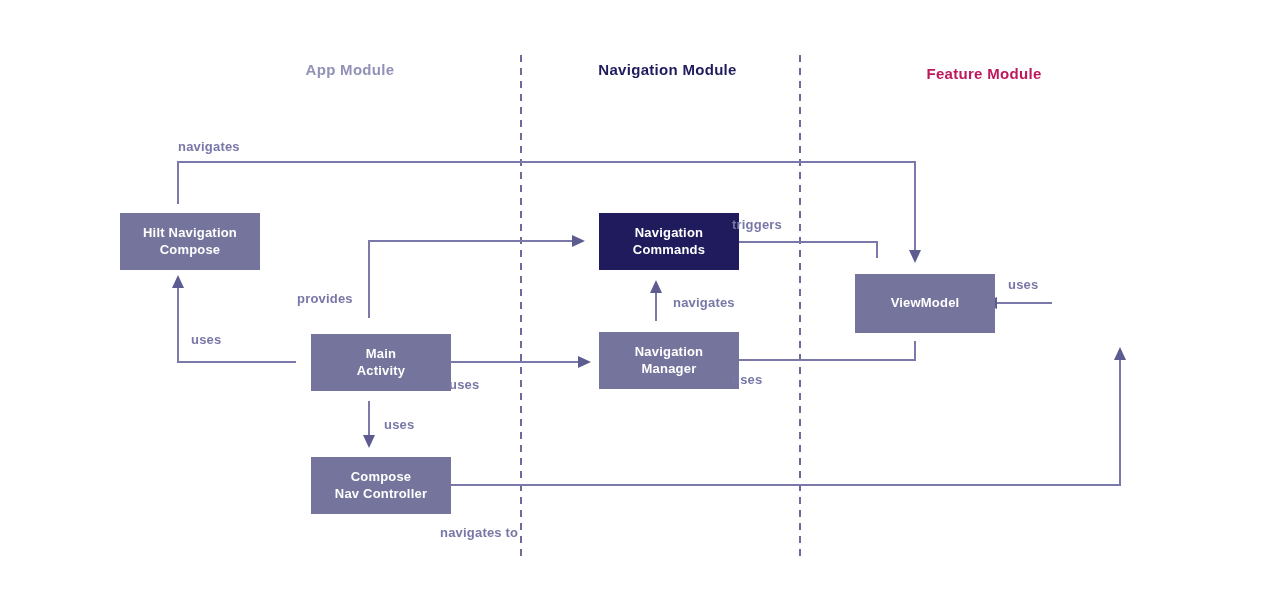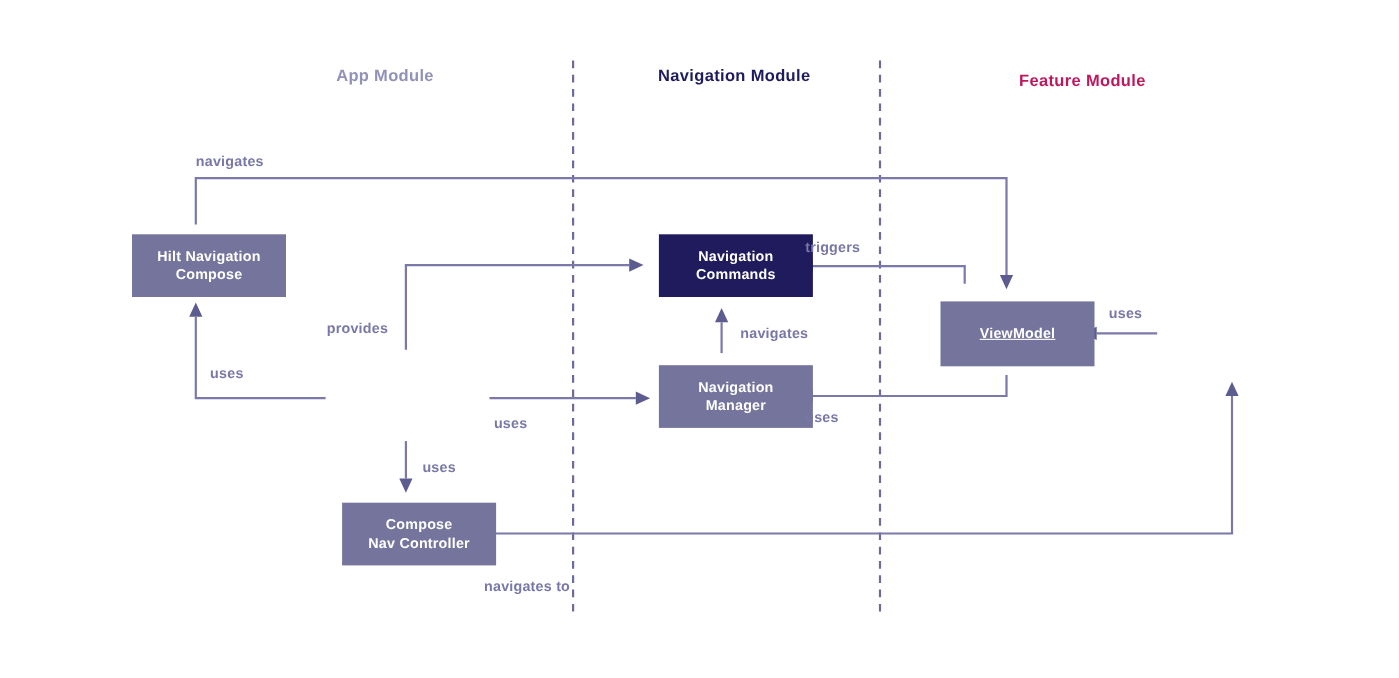--- a/index.html
+++ b/index.html
@@ -88,25 +88,27 @@
   </svg>
 
   <div class="mod-header light" style="left:338px;top:61px;">App Module</div>
   <div class="mod-header navy" style="left:646px;top:61px;padding-left:19px;">Navigation Module</div>
   <div class="mod-header mid" style="left:972px;top:65px;">Feature Module</div>
 
   <div class="node" style="left:108px;top:213px;">Hilt Navigation
 Compose</div>
   <div class="node dark" style="left:587px;top:213px;">Navigation
 Commands</div>
+  <div class="node" style="left:299px;top:334px;">Main
+Activity</div>
   <div class="node" style="left:587px;top:332px;">Navigation
 Manager</div>
   <div class="node" style="left:299px;top:457px;">Compose
 Nav Controller</div>
-  <div class="node" style="left:843px;top:274px;height:59px;text-decoration:underline;">ViewModel</div>
+  <div class="node" style="left:843px;top:274px;height:59px;">ViewModel</div>
 
   <div class="elabel" style="left:166px;top:139px;">navigates</div>
   <div class="elabel" style="left:285px;top:291px;">provides</div>
   <div class="elabel" style="left:179px;top:332px;">uses</div>
   <div class="elabel" style="left:437px;top:377px;">uses</div>
   <div class="elabel" style="left:372px;top:417px;">uses</div>
   <div class="elabel" style="left:661px;top:295px;">navigates</div>
   <div class="elabel" style="left:720px;top:217px;">triggers</div>
   <div class="elabel" style="left:720px;top:372px;">uses</div>
   <div class="elabel" style="left:996px;top:277px;">uses</div>

